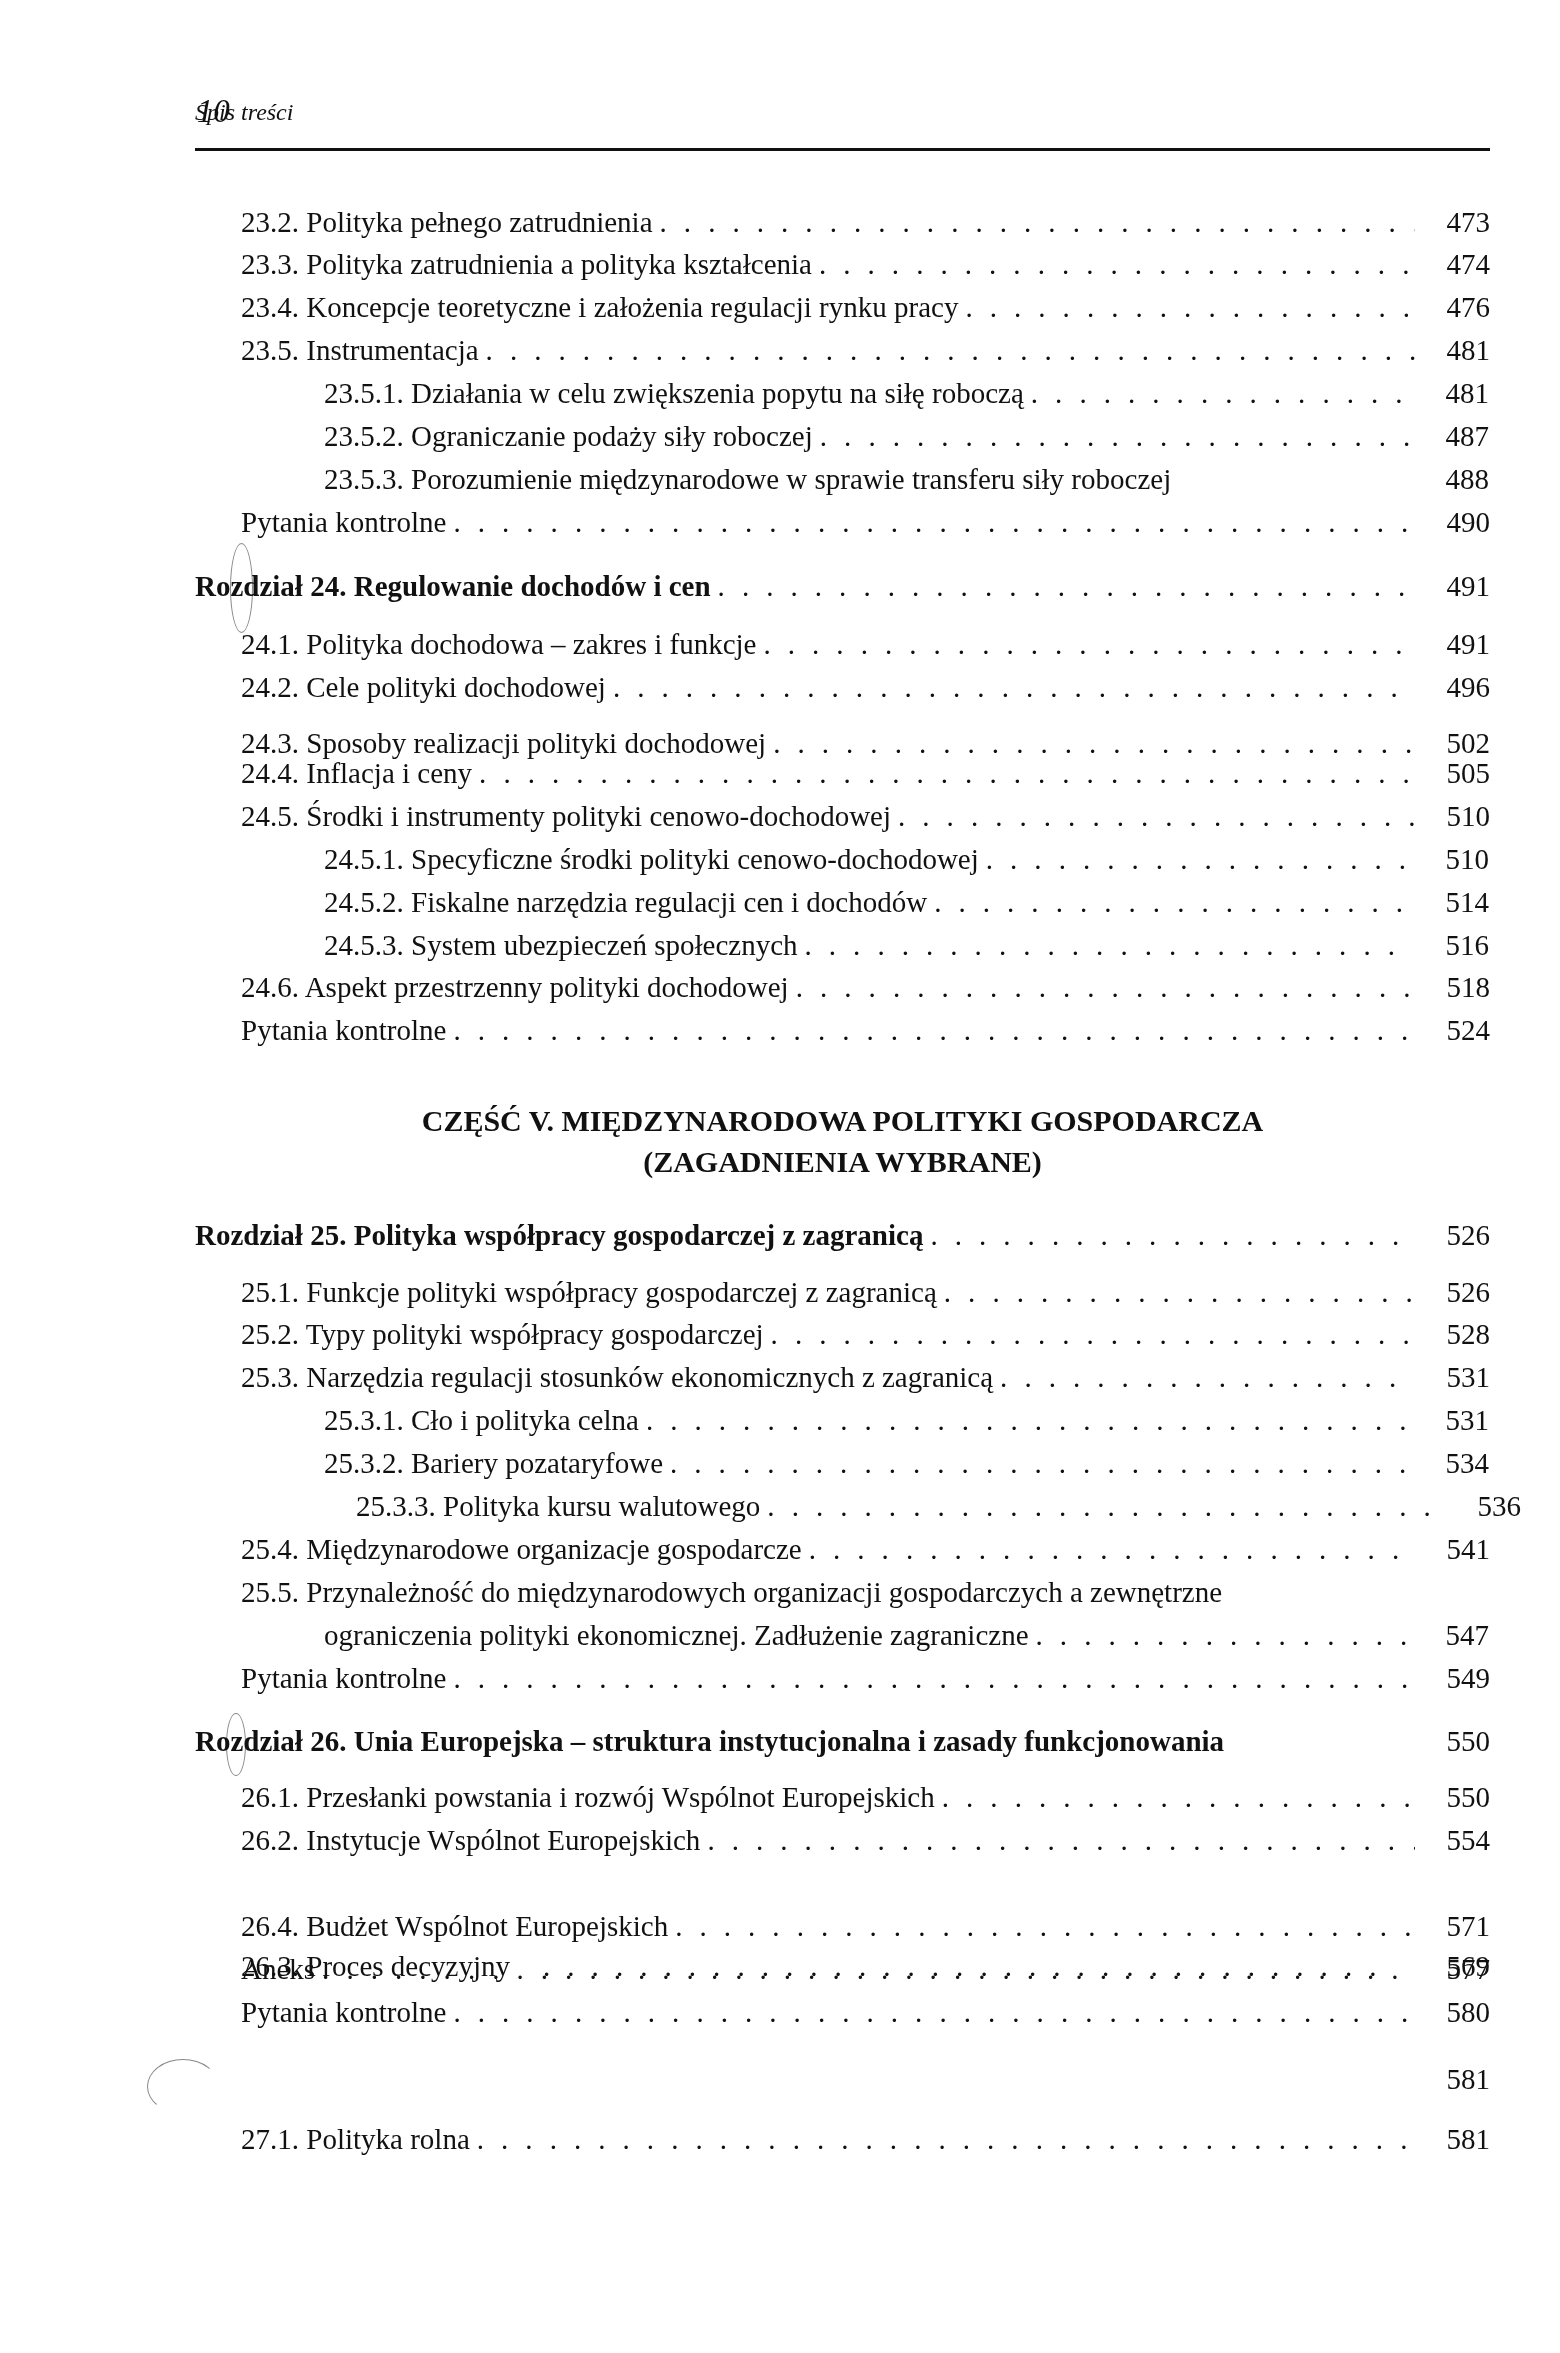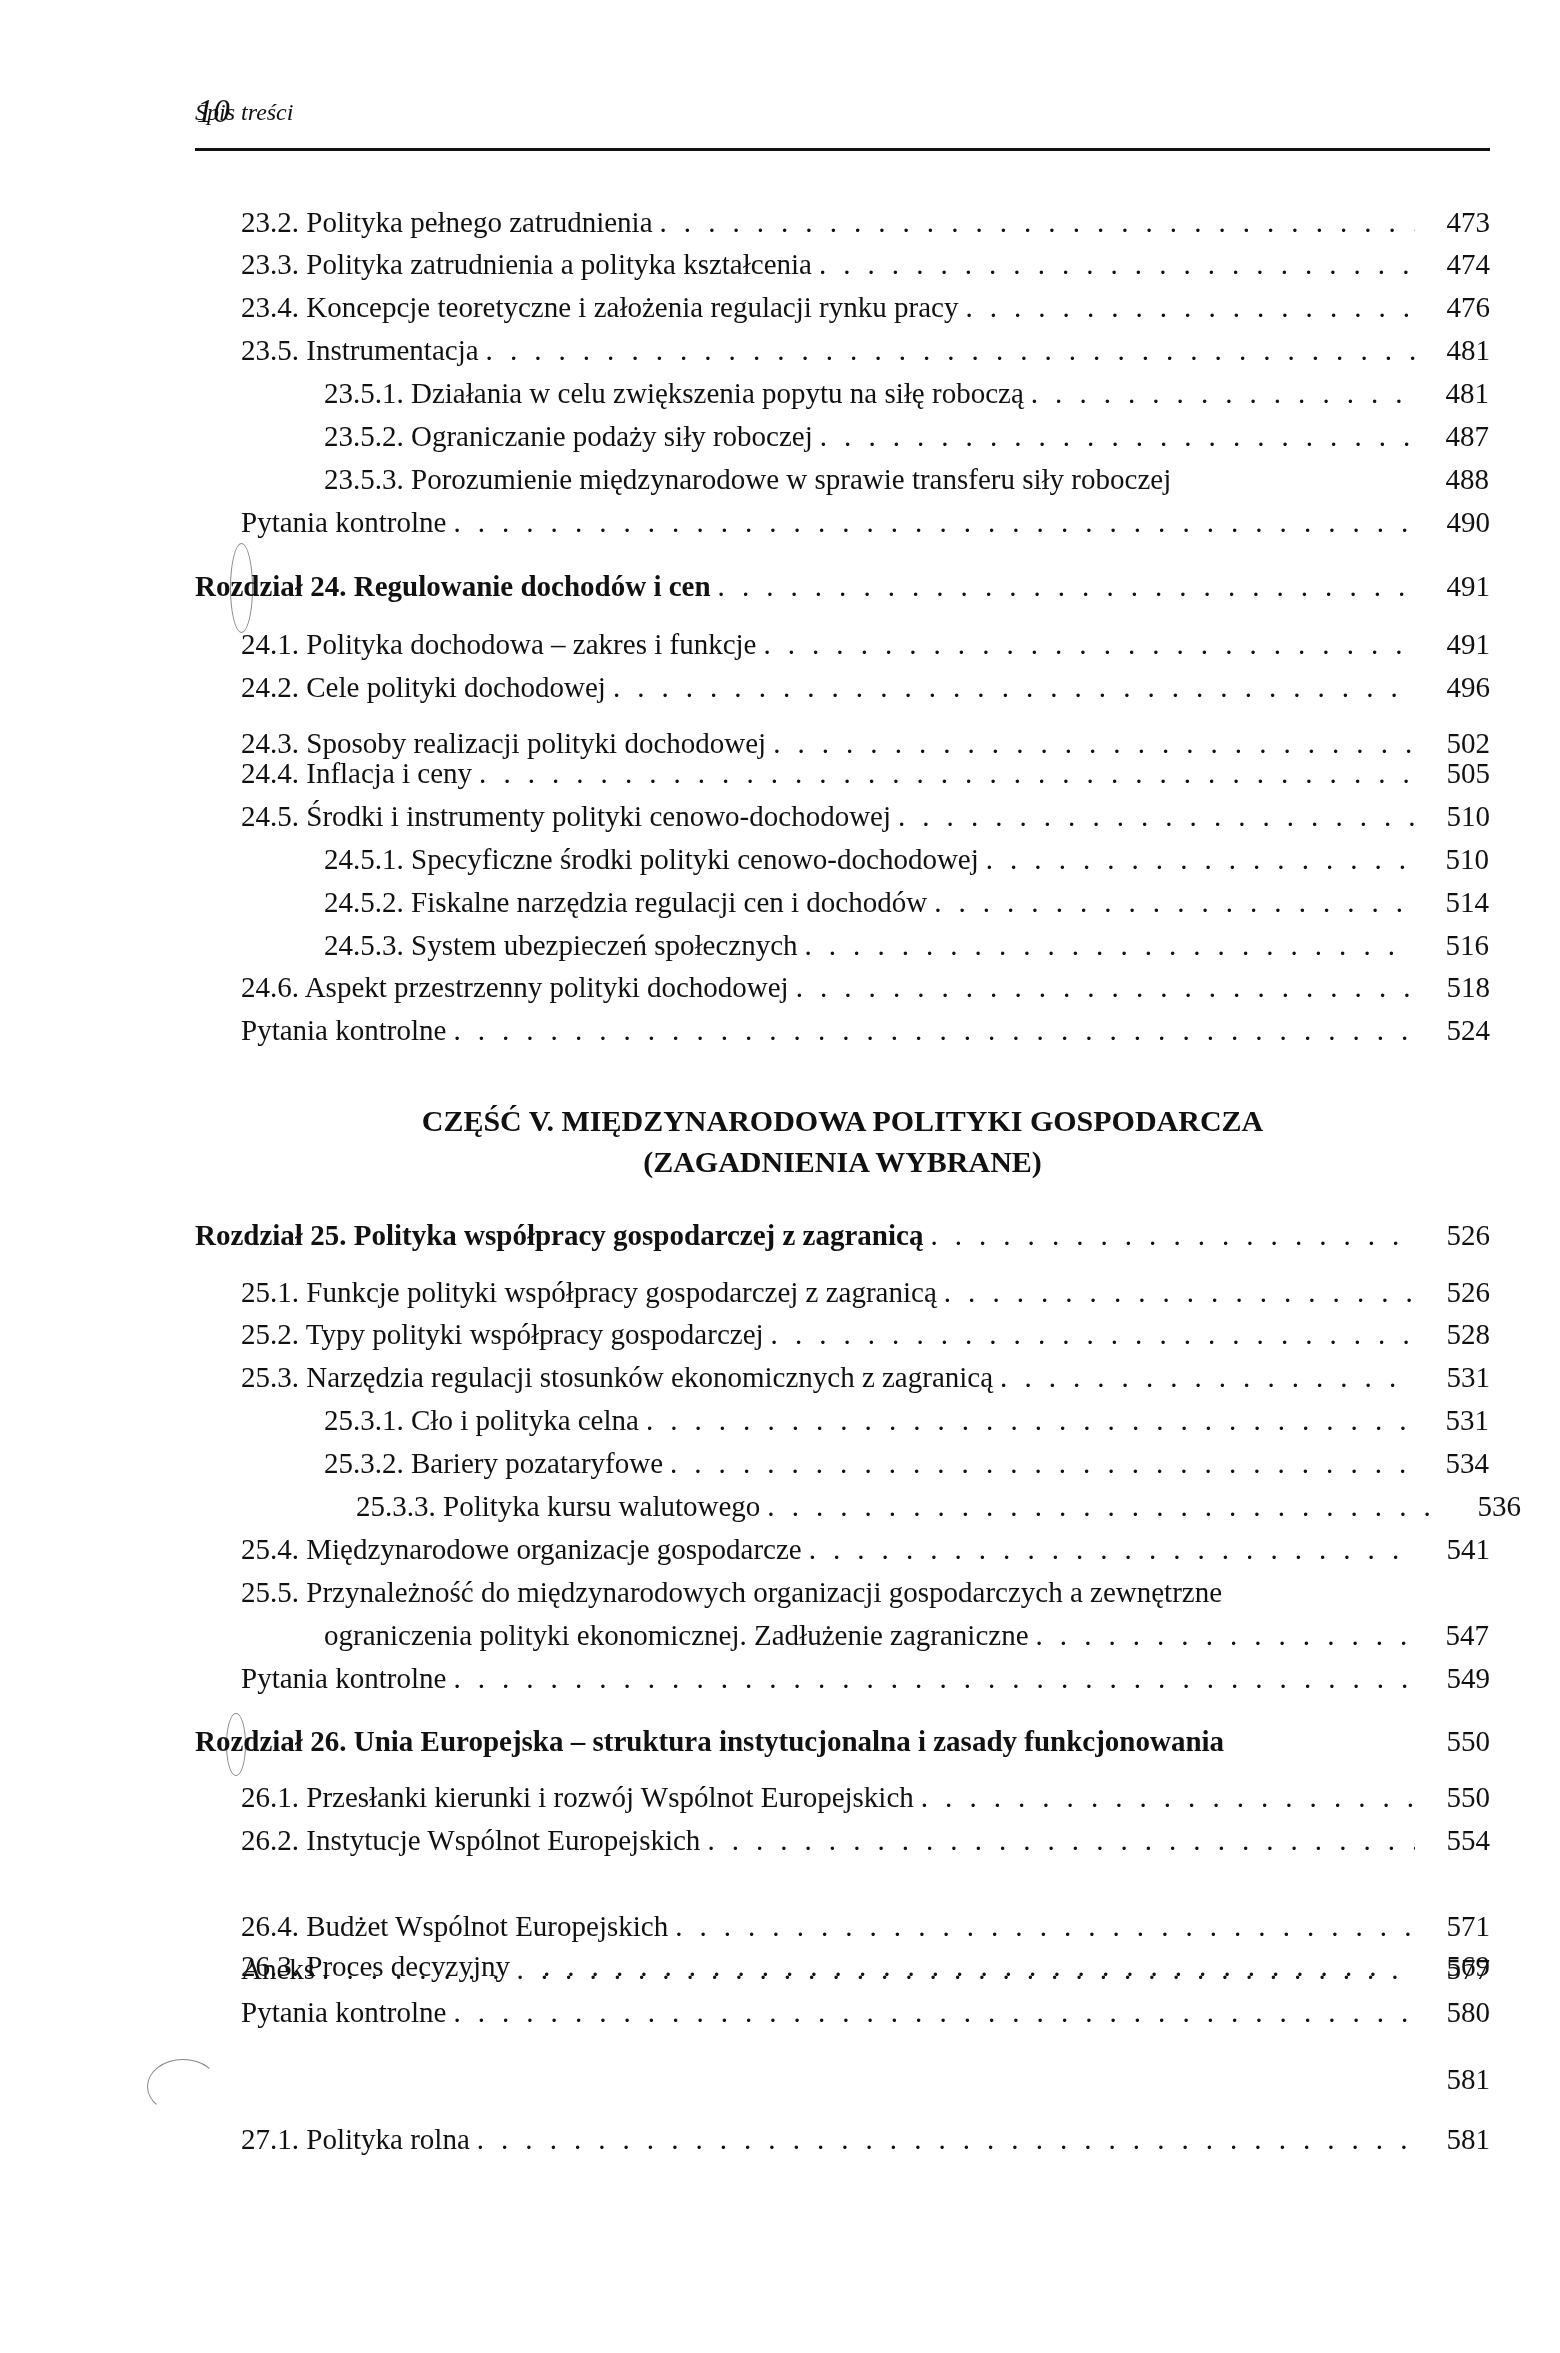--- a/index.html
+++ b/index.html
@@ -207,21 +207,21 @@
     <span class="pg">549</span>
   </div>
 
   <div class="circle" style="left:226px;top:1713px;width:17.5px;height:61px;"></div>
   <div class="row bold" style="top:1721px;left:195px;width:1295px;">
     <span class="lbl"><span>Rozdział 26.</span> <span>Unia Europejska – struktura instytucjonalna i zasady funkcjonowania</span></span>
     <span class="leader none"></span>
     <span class="pg" style="font-weight:normal">550</span>
   </div>
   <div class="row" style="top:1777px;left:241px;width:1249px;">
-    <span class="lbl"><span>26.1.</span> <span>Przesłanki kierunki i rozwój Wspólnot Europejskich</span></span>
+    <span class="lbl"><span>26.1.</span> <span>Przesłanki powstania i rozwój Wspólnot Europejskich</span></span>
     <span class="leader"></span>
     <span class="pg">550</span>
   </div>
   <div class="row" style="top:1820px;left:241px;width:1249px;">
     <span class="lbl"><span>26.2.</span> <span>Instytucje Wspólnot Europejskich</span></span>
     <span class="leader"></span>
     <span class="pg">554</span>
   </div>
   <div class="row" style="top:1946px;left:241px;width:1249px;gap:26px;">
     <span class="lbl"><span>26.3.</span> <span>Proces decyzyjny</span></span>

